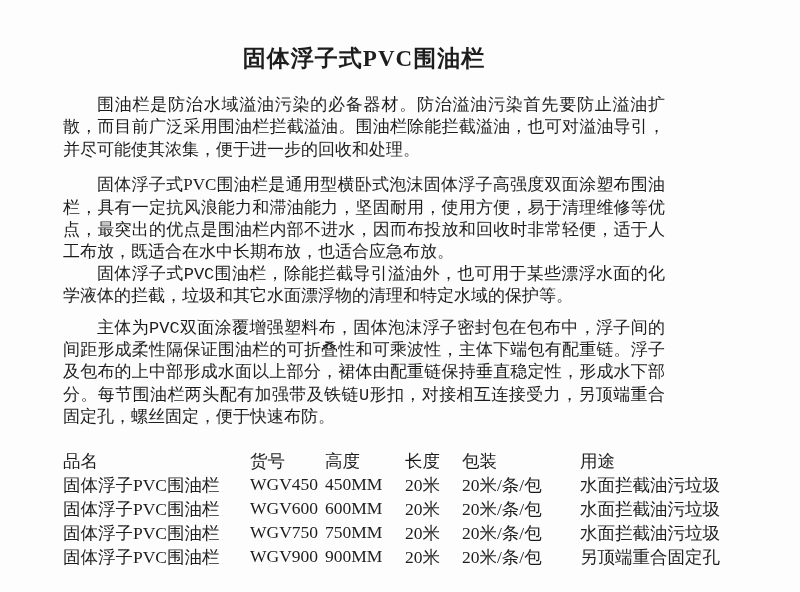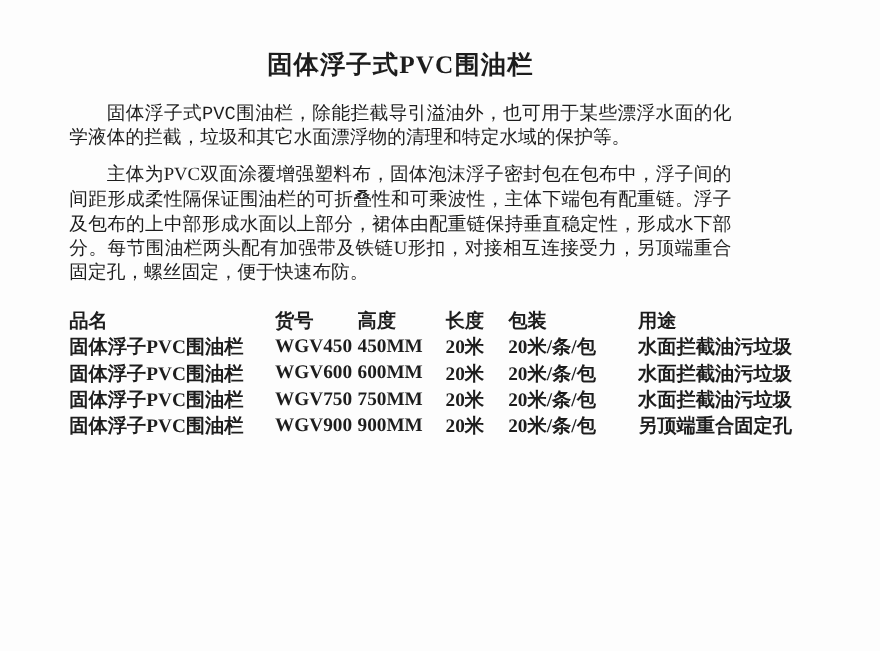--- a/index.html
+++ b/index.html
@@ -29,47 +29,49 @@
   .para {
     font-size: 17px;
     line-height: 22.4px;
     text-align: justify;
     text-indent: 2em;
     margin: 0;
   }
   .p1 { margin-bottom: 13px; }
   .p2 { margin-bottom: 0; }
   .p3 { margin-bottom: 9px; font-family: Liberation Mono, monospace; }
-  .p4 { margin-bottom: 19px; }
+  .p4 { margin-bottom: 19px; font-family: Liberation Mono, monospace; }
   table.spec {
     border-collapse: collapse;
     table-layout: fixed;
     width: 100%;
     font-size: 17.5px;
   }
   table.spec th, table.spec td {
-    font-weight: bold;
+    font-weight: normal;
     text-align: left;
     vertical-align: middle;
     padding: 0;
     height: 23.3px;
     white-space: nowrap;
     overflow: hidden;
   }
   table.spec th { font-size: 17.5px; }
   .col-pack { text-align: left; }
 </style>
 </head>
 <body>
 
 <div class="page">
 
   <h1 class="title">固体浮子式PVC围油栏</h1>
 
+  <p class="para p1">围油栏是防治水域溢油污染的必备器材。防治溢油污染首先要防止溢油扩散，而目前广泛采用围油栏拦截溢油。围油栏除能拦截溢油，也可对溢油导引，并尽可能使其浓集，便于进一步的回收和处理。</p>
 
+  <p class="para p2">固体浮子式PVC围油栏是通用型横卧式泡沫固体浮子高强度双面涂塑布围油栏，具有一定抗风浪能力和滞油能力，坚固耐用，使用方便，易于清理维修等优点，最突出的优点是围油栏内部不进水，因而布投放和回收时非常轻便，适于人工布放，既适合在水中长期布放，也适合应急布放。</p>
 
   <p class="para p3">固体浮子式PVC围油栏，除能拦截导引溢油外，也可用于某些漂浮水面的化学液体的拦截，垃圾和其它水面漂浮物的清理和特定水域的保护等。</p>
 
   <p class="para p4">主体为PVC双面涂覆增强塑料布，固体泡沫浮子密封包在包布中，浮子间的间距形成柔性隔保证围油栏的可折叠性和可乘波性，主体下端包有配重链。浮子及包布的上中部形成水面以上部分，裙体由配重链保持垂直稳定性，形成水下部分。每节围油栏两头配有加强带及铁链U形扣，对接相互连接受力，另顶端重合固定孔，螺丝固定，便于快速布防。</p>
 
   <table class="spec">
     <colgroup>
       <col style="width:187px">
       <col style="width:75px">
       <col style="width:80px">

